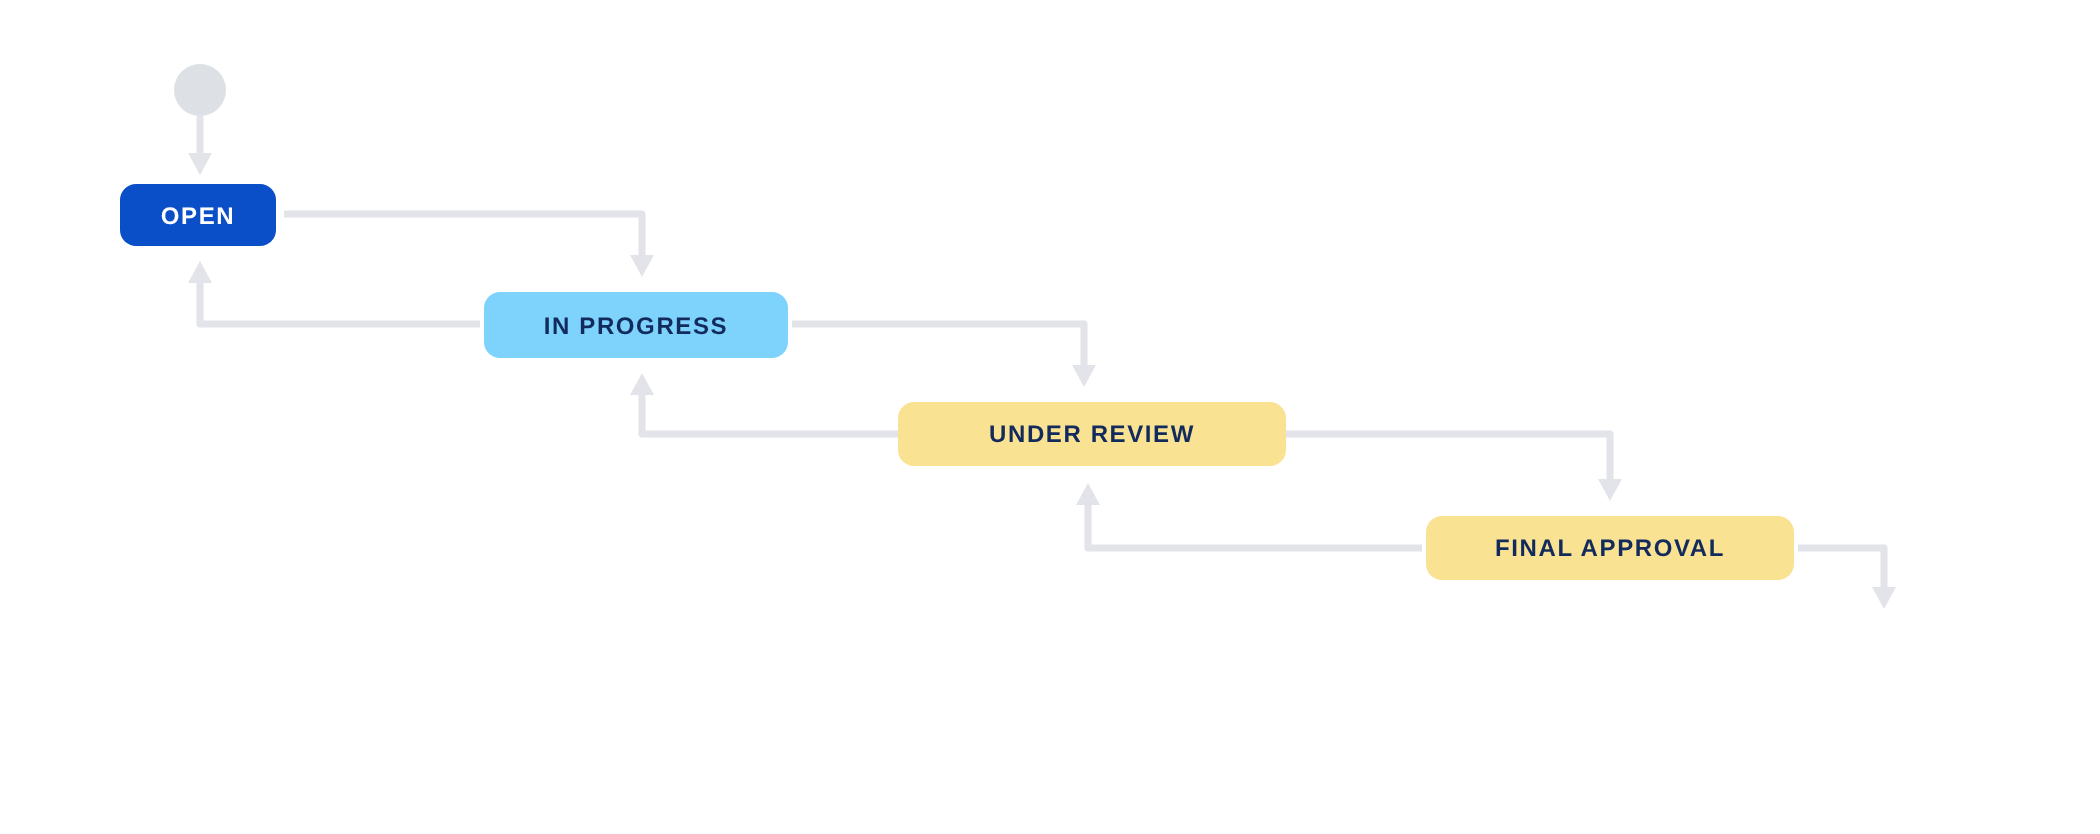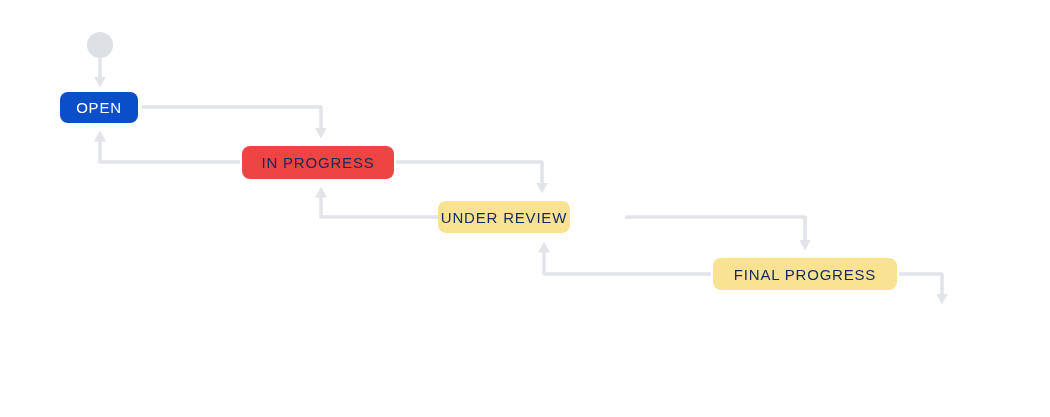--- a/index.html
+++ b/index.html
@@ -32,30 +32,30 @@
   }
   .start-dot {
     fill: var(--start-node, #DDE0E4);
   }
   .node {
     position: absolute;
     display: flex;
     align-items: center;
     justify-content: center;
     border-radius: 8px;
-    font-weight: 400;
-    font-size: 15px;
+    font-weight: 700;
+    font-size: 12px;
     letter-spacing: 0.8px;
     white-space: nowrap;
     cursor: pointer;
     user-select: none;
   }
   .node-open           { left: 60px;  top: 92px;  width: 78px;  height: 31px; }
   .node-in-progress    { left: 242px; top: 146px; width: 152px; height: 33px; }
-  .node-under-review   { left: 438px; top: 201px; width: 132px; height: 32px; }
+  .node-under-review   { left: 449px; top: 201px; width: 194px; height: 32px; }
   .node-final-approval { left: 713px; top: 258px; width: 184px; height: 32px; }
   .node-done           { left: 901px; top: 312px; width: 82px;  height: 31px; }
 </style>
 </head>
 <body>
 
 <div class="canvas">
 
   <svg class="connector-layer" width="1050" height="417" viewBox="0 0 1050 417">
     <defs>
@@ -78,20 +78,20 @@
 
     <path class="flow" d="M 625 217 L 805 217 L 805 240" marker-end="url(#arrow)"></path>
 
     <path class="flow" d="M 711 274 L 544 274 L 544 252" marker-end="url(#arrow)"></path>
 
     <path class="flow" d="M 899 274 L 942 274 L 942 294" marker-end="url(#arrow)"></path>
   </svg>
 
   <div class="node node-open" style="background-color: rgb(10, 78, 200); color: rgb(255, 255, 255);">OPEN</div>
 
-  <div class="node node-in-progress" style="background-color: #ef4444; color: rgb(18, 42, 92);">IN PROGRESS</div>
+  <div class="node node-in-progress" style="background-color: #7dd3fc; color: rgb(18, 42, 92);">IN PROGRESS</div>
 
   <div class="node node-under-review" style="background-color: rgb(249, 227, 146); color: rgb(18, 42, 92);">UNDER REVIEW</div>
 
-  <div class="node node-final-approval" style="background-color: rgb(249, 227, 146); color: rgb(18, 42, 92);">FINAL PROGRESS</div>
+  <div class="node node-final-approval" style="background-color: rgb(249, 227, 146); color: rgb(18, 42, 92);">FINAL APPROVAL</div>
 
 
 </div>
 
 </body></html>

